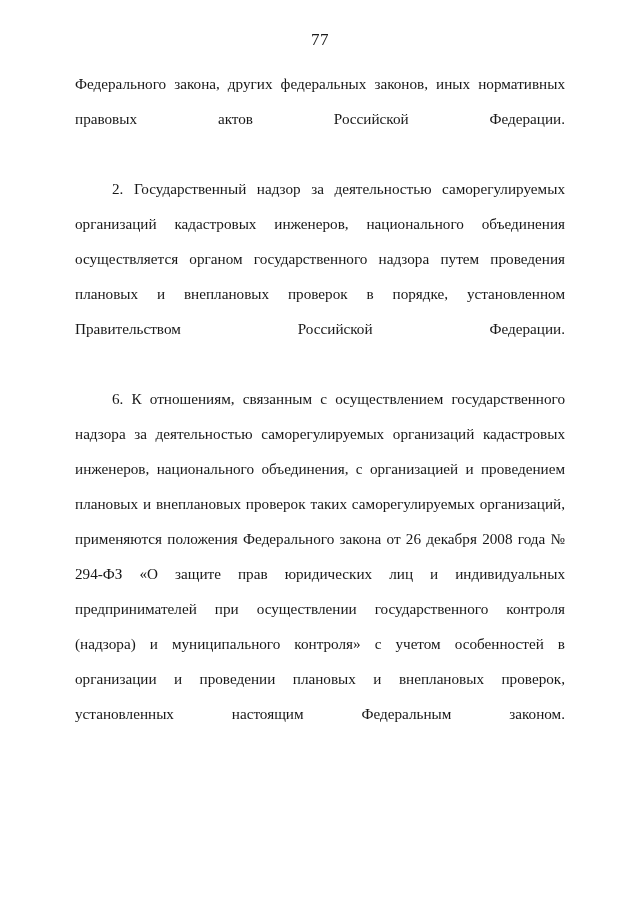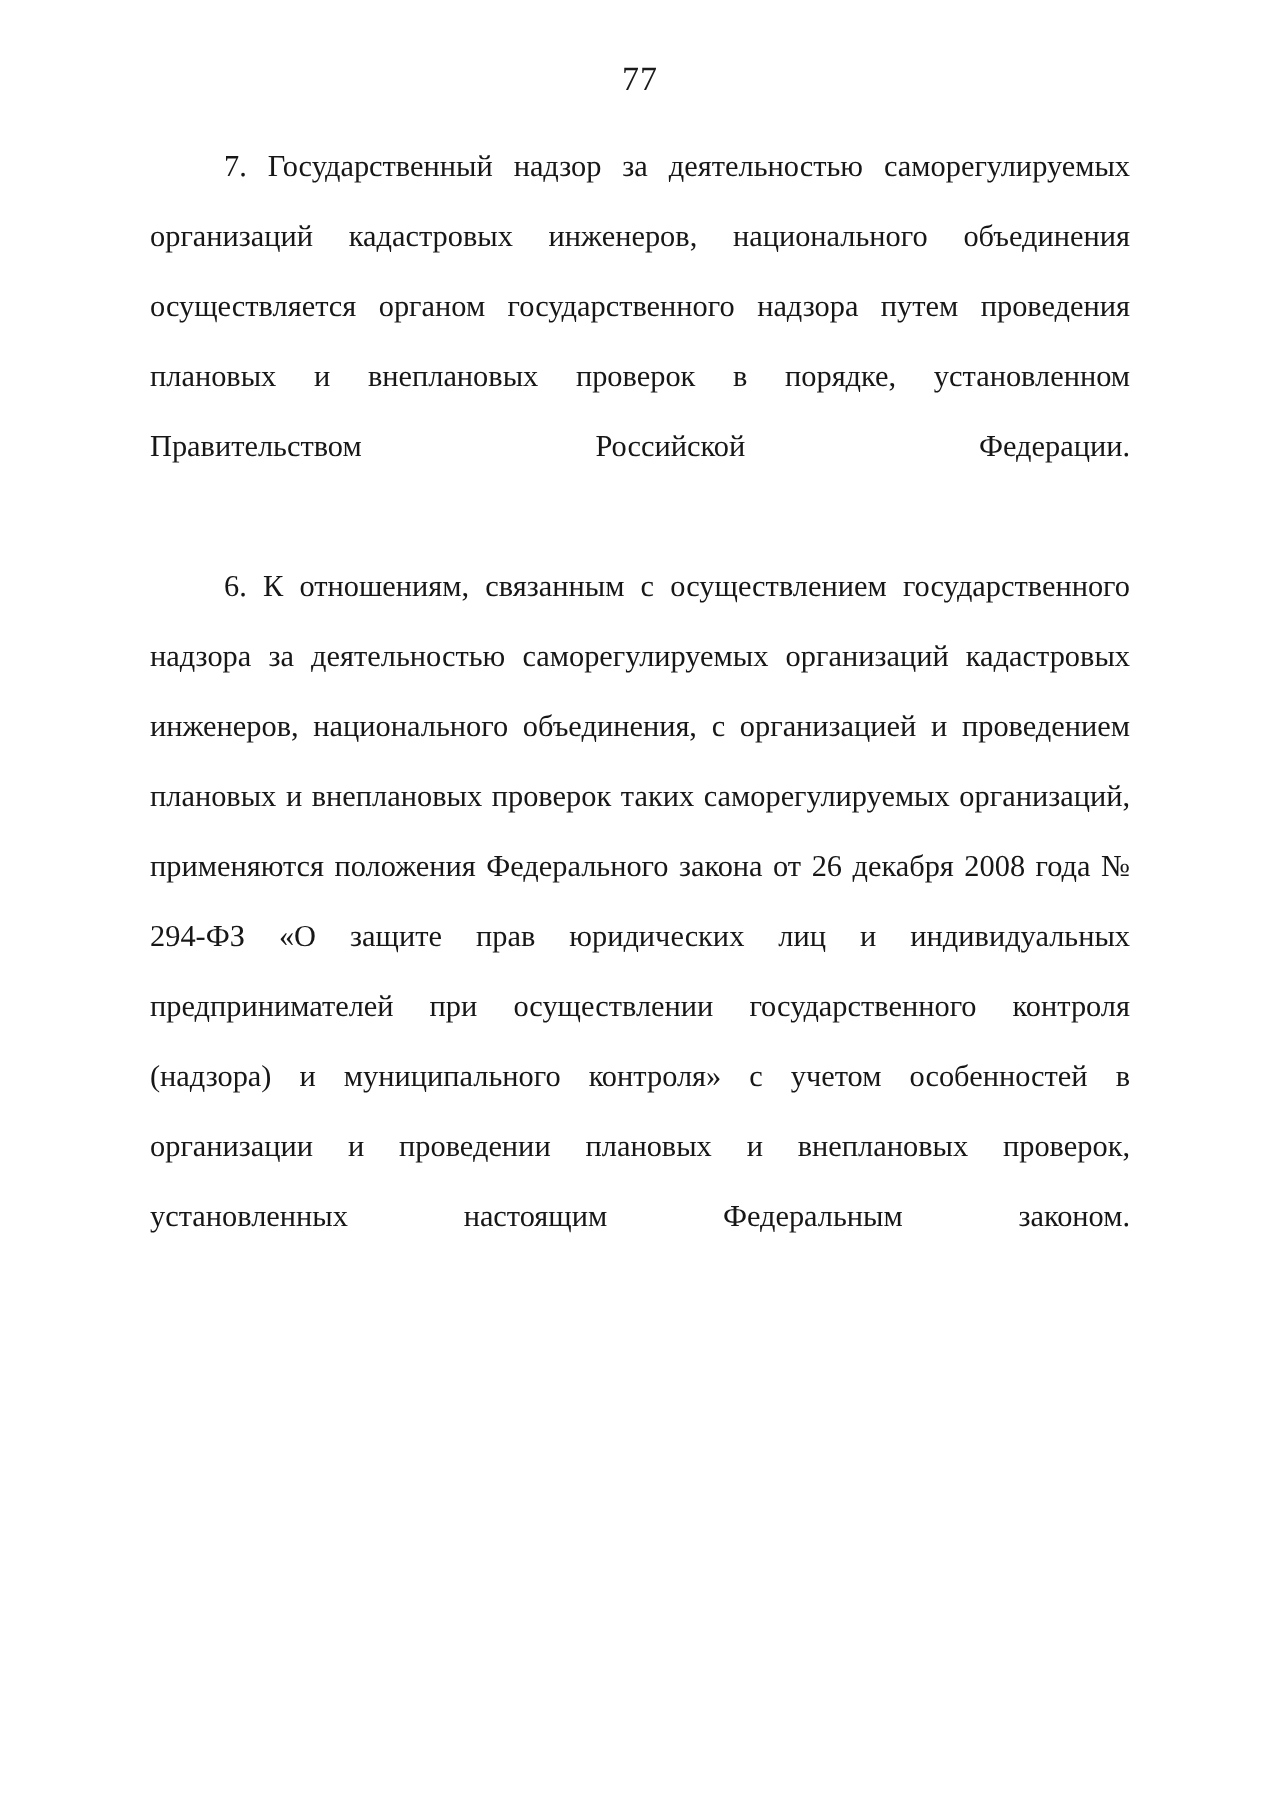--- a/index.html
+++ b/index.html
@@ -71,21 +71,22 @@
 </style>
 </head>
 <body>
 
 <div class="page">
 
   <div class="page-number">77</div>
 
   <div class="text-block">
 
+    <p class="para">Федерального закона, других федеральных законов, иных нормативных правовых актов Российской Федерации.</p>
 
-    <p class="para indent">7. Государственный надзор за деятельностью саморегулируемых организаций кадастровых инженеров, национального объединения осуществляется органом государственного надзора путем проведения плановых и внеплановых проверок в порядке, установленном Правительством Российской Федерации.</p>
+    <p class="para indent">2. Государственный надзор за деятельностью саморегулируемых организаций кадастровых инженеров, национального объединения осуществляется органом государственного надзора путем проведения плановых и внеплановых проверок в порядке, установленном Правительством Российской Федерации.</p>
 
     <p class="para indent">6. К отношениям, связанным с осуществлением государственного надзора за деятельностью саморегулируемых организаций кадастровых инженеров, национального объединения, с организацией и проведением плановых и внеплановых проверок таких саморегулируемых организаций, применяются положения Федерального закона от 26 декабря 2008 года № 294-ФЗ «О защите прав юридических лиц и индивидуальных предпринимателей при осуществлении государственного контроля (надзора) и муниципального контроля» с учетом особенностей в организации и проведении плановых и внеплановых проверок, установленных настоящим Федеральным законом.</p>
 
 
   </div>
 
 </div>
 
 </body></html>

